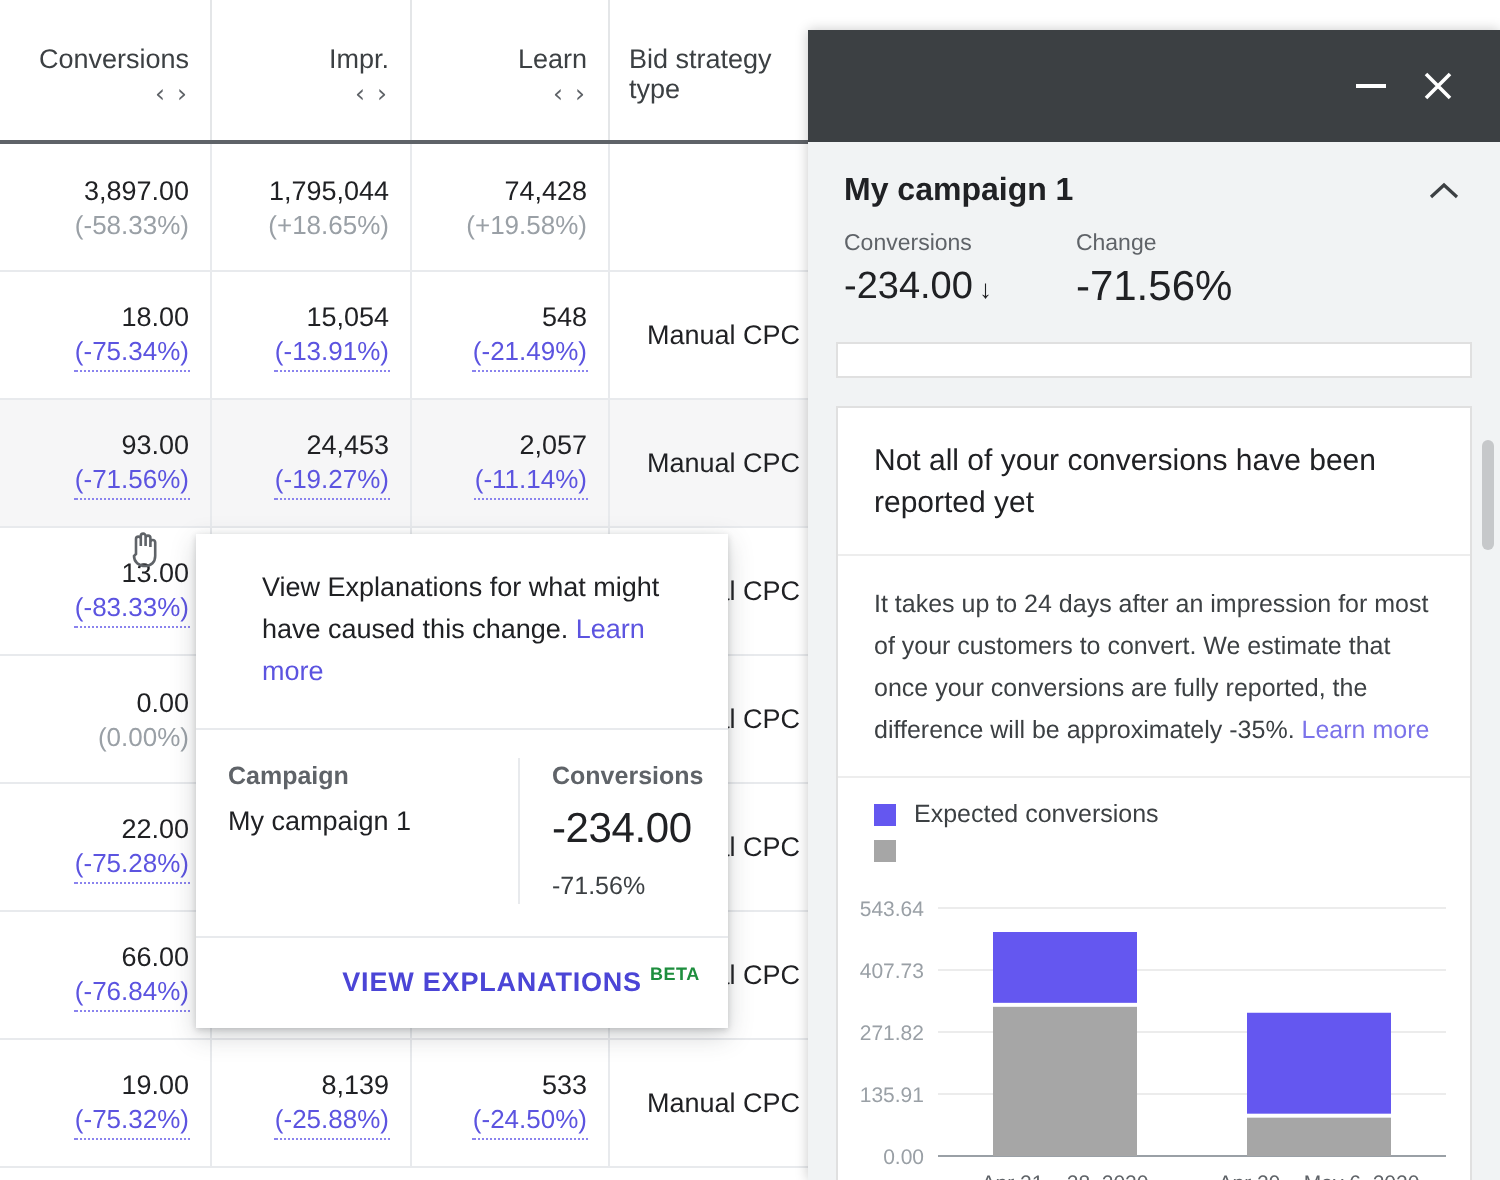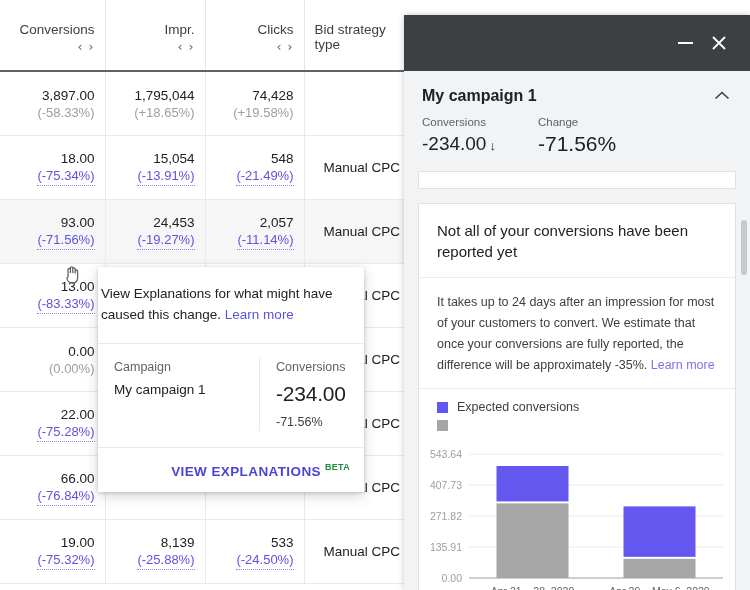--- a/index.html
+++ b/index.html
@@ -67,30 +67,30 @@
   }
 
   
   .tooltip{
     position:absolute;left:98px;top:267px;width:266px;
     background:#fff;
     box-shadow:0 1px 3px rgba(60,64,67,.22),0 4px 12px rgba(60,64,67,.22);
     z-index:30;
   }
   .tt-top{
-    padding:16px 17px 18px 3px;
+    padding:16px 17px 18px 33px;
     border-bottom:1px solid #e8eaed;
     font-size:13.5px;line-height:21px;color:#202124;
   }
   .tt-top a{color:#5c54e0;text-decoration:none;}
   .tt-mid{display:flex;padding:14px 0 16px 0;border-bottom:1px solid #e8eaed;}
   .tt-col{padding:0 16px;}
   .tt-col.left{flex:1 1 auto;border-right:1px solid #e8eaed;}
   .tt-col.right{width:104px;box-sizing:border-box;}
-  .tt-label{font-size:12.5px;color:#5f6368;line-height:18px;margin-bottom:5px;}
+  .tt-label{font-size:12.5px;color:#5f6368;line-height:18px;margin-bottom:5px;font-weight:bold;}
   .tt-campaign{font-size:13.5px;color:#202124;line-height:18px;}
   .tt-big{font-size:21px;color:#202124;line-height:25px;letter-spacing:-.2px;}
   .tt-small{font-size:12.5px;color:#3c4043;line-height:18px;margin-top:7px;}
   .tt-bottom{
     padding:13px 14px 13px 0;text-align:right;
   }
   .tt-action{
     display:inline-block;color:#4b45d6;font-size:13.5px;font-weight:bold;
     letter-spacing:.4px;text-decoration:none;cursor:pointer;
   }
@@ -192,21 +192,21 @@
         <tr>
           <th>
             <span>Conversions</span>
             <span class="sortglyph">‹ ›</span>
           </th>
           <th>
             <span>Impr.</span>
             <span class="sortglyph">‹ ›</span>
           </th>
           <th>
-            <span>Clicks</span>
+            <span>Learn</span>
             <span class="sortglyph">‹ ›</span>
           </th>
           <th class="left">
             <span>Bid strategy type</span>
           </th>
         </tr>
         <tr>
           <td colspan="4" style="padding:0;height:2px;border:none;">
             <div class="headrow-underline"></div>
           </td>

